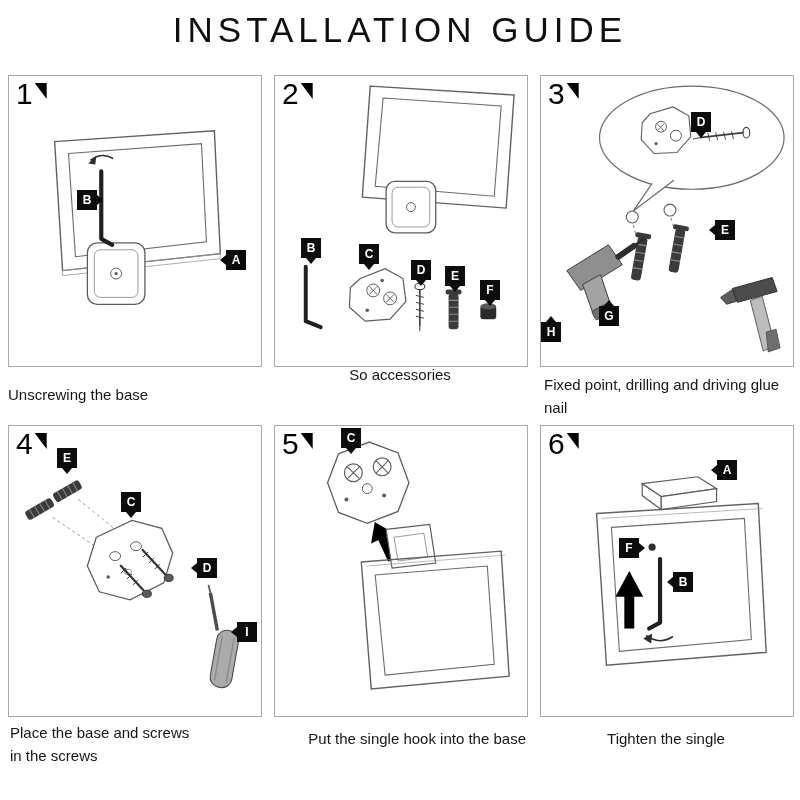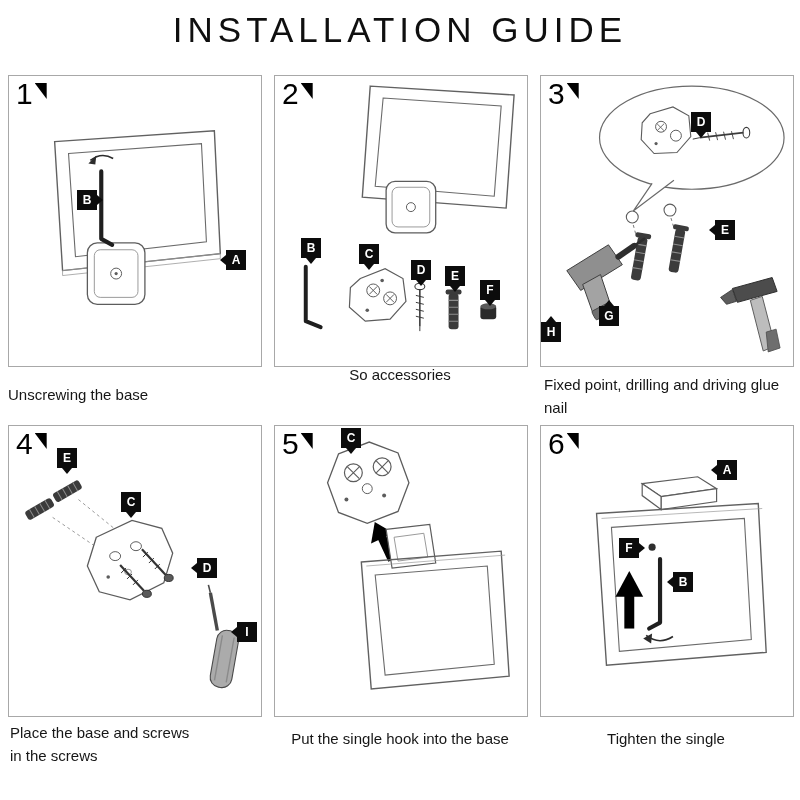--- a/index.html
+++ b/index.html
@@ -16,21 +16,21 @@
   .tag::after{content:"";position:absolute;width:0;height:0;}
   .pt-r::after{left:20px;top:5px;border-top:5px solid transparent;border-bottom:5px solid transparent;border-left:6px solid #0c0c0c;}
   .pt-l::after{right:20px;top:5px;border-top:5px solid transparent;border-bottom:5px solid transparent;border-right:6px solid #0c0c0c;}
   .pt-d::after{top:20px;left:5px;border-left:5px solid transparent;border-right:5px solid transparent;border-top:6px solid #0c0c0c;}
   .pt-u::after{bottom:20px;left:5px;border-left:5px solid transparent;border-right:5px solid transparent;border-bottom:6px solid #0c0c0c;}
   .caption{position:absolute;font-size:15px;color:#161616;line-height:1.5;}
   .c1{left:8px;top:376px;width:252px;text-align:left;margin-top:8px;}
   .c2{left:274px;top:364px;width:252px;text-align:center;}
   .c3{left:544px;top:374px;width:242px;text-align:left;}
   .c4{left:10px;top:722px;width:190px;text-align:left;}
-  .c5{left:274px;top:728px;width:252px;text-align:center;}
+  .c5{left:274px;top:728px;width:252px;text-align:right;}
   .c6{left:540px;top:728px;width:252px;text-align:center;}
 </style>
 </head>
 <body>
 
 <div class="title">INSTALLATION GUIDE</div>
 
 <div class="panel p1">
   <svg width="250" height="288" viewBox="0 0 252 290">
     <g>

